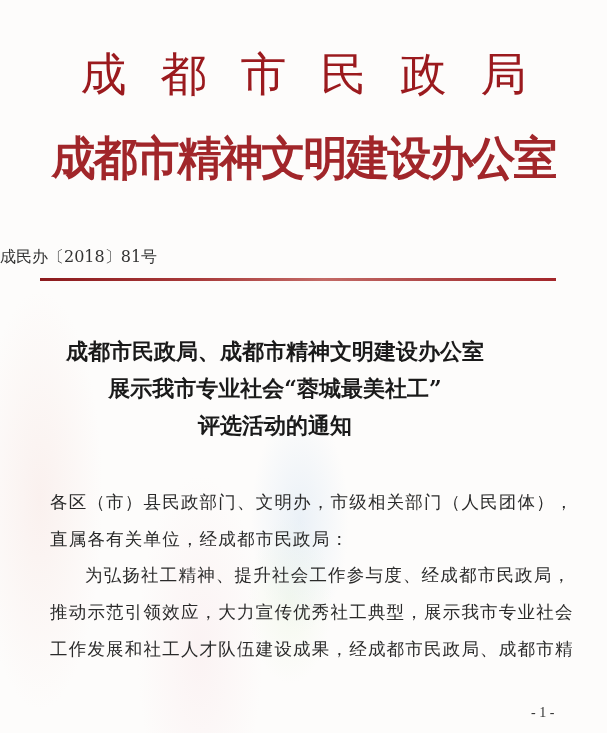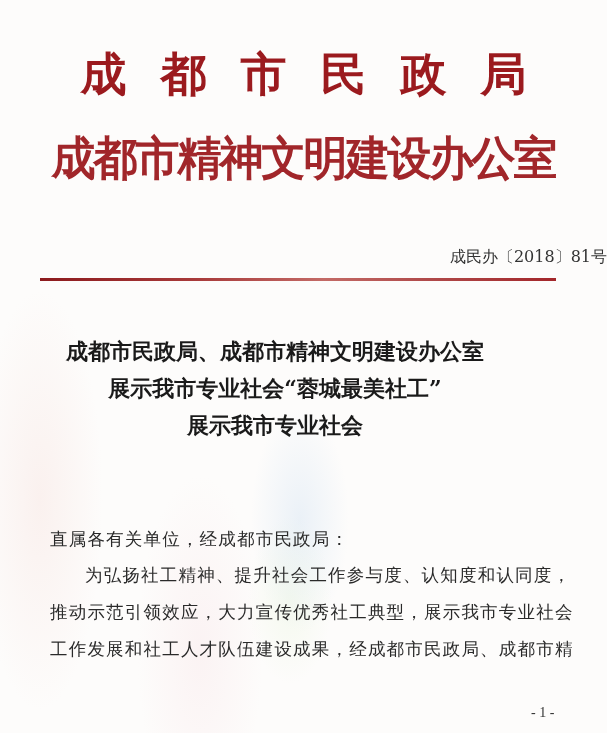--- a/index.html
+++ b/index.html
@@ -12,33 +12,33 @@
     position: absolute; left: 0; top: 0; width: 607px; height: 733px;
     background:
       radial-gradient(ellipse 70px 160px at 300px 520px, rgba(200,220,240,0.35), rgba(255,255,255,0) 70%),
       radial-gradient(ellipse 60px 120px at 290px 600px, rgba(220,240,200,0.25), rgba(255,255,255,0) 70%),
       radial-gradient(ellipse 90px 300px at 40px 500px, rgba(245,220,215,0.35), rgba(255,255,255,0) 70%),
       radial-gradient(ellipse 90px 250px at 200px 650px, rgba(245,215,220,0.25), rgba(255,255,255,0) 70%),
       #fdfcfb;
   }
   .hdr1 {
     position: absolute; top: 46px; left: 0; width: 607px;
-    text-align: center; color: #9b1a1e; font-weight: bold;
+    text-align: center; color: #9b1a1e; font-weight: normal;
     font-size: 46px; letter-spacing: 34px; line-height: 56px;
     padding-left: 34px; box-sizing: border-box;
   }
   .hdr2 {
     position: absolute; top: 130px; left: 0; width: 607px;
     text-align: center; color: #a1262a; font-weight: bold;
     font-size: 44px; letter-spacing: -2px; line-height: 56px;
     transform: scaleY(1.05);
   }
   .docno {
     position: absolute; top: 246px; left: 0; width: 607px;
-    text-align: right; color: #333; font-size: 16px; line-height: 22px;
+    text-align: left; color: #333; font-size: 16px; line-height: 22px;
   }
   .rule {
     position: absolute; top: 278px; left: 40px; width: 516px; height: 3px;
     background: linear-gradient(90deg, #8c1a1d 0%, #a83a3a 30%, #c36a66 55%, #b04a4a 75%, #a3262a 100%);
   }
   .title {
     position: absolute; left: 0; width: 550px; text-align: center;
     color: #1a1a1a; font-weight: bold; font-size: 22px; line-height: 30px;
   }
   .t1 { top: 336px; }
@@ -62,21 +62,22 @@
 <body>
 
 <div class="page">
   <div class="hdr1">成都市民政局</div>
   <div class="hdr2">成都市精神文明建设办公室</div>
   <div class="docno">成民办〔2018〕81号</div>
   <div class="rule"></div>
 
   <div class="title t1">成都市民政局、成都市精神文明建设办公室</div>
   <div class="title t2">展示我市专业社会“蓉城最美社工”</div>
-  <div class="title t3">展示我市专业社会</div>
+  <div class="title t3">评选活动的通知</div>
 
+  <div class="body-line b1">各区（市）县民政部门、文明办，市级相关部门（人民团体），</div>
   <div class="body-line b2">直属各有关单位，经成都市民政局：</div>
-  <div class="body-line b3">为弘扬社工精神、提升社会工作参与度、认知度和认同度，</div>
+  <div class="body-line b3">为弘扬社工精神、提升社会工作参与度、经成都市民政局，</div>
   <div class="body-line b5">工作发展和社工人才队伍建设成果，经成都市民政局、成都市精</div>
   <div class="body-line b4">推动示范引领效应，大力宣传优秀社工典型，展示我市专业社会</div>
 
   <div class="pagenum">- 1 -</div>
 </div>
 
 </body></html>

